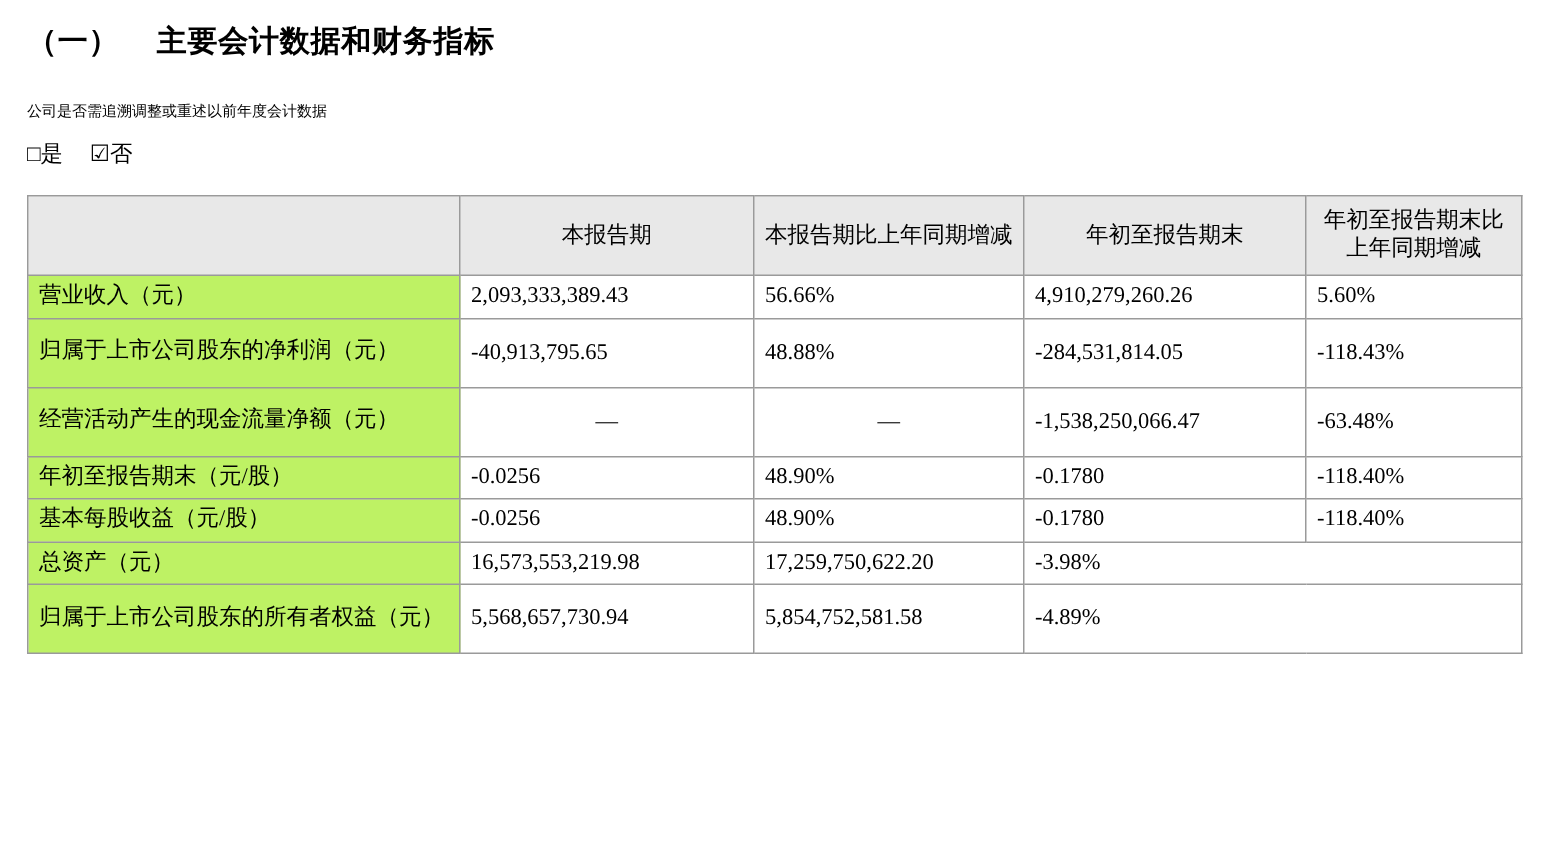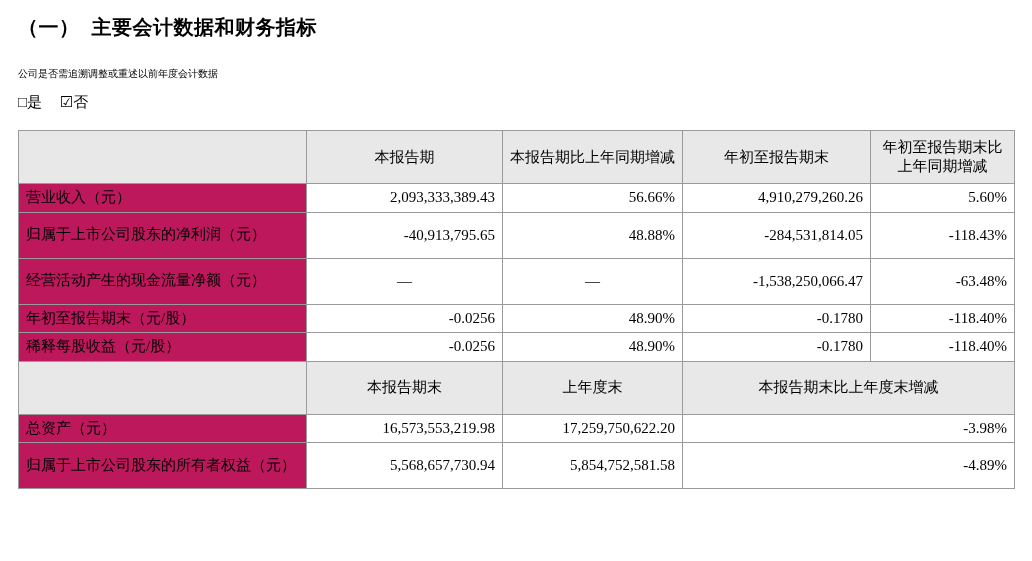--- a/index.html
+++ b/index.html
@@ -13,21 +13,21 @@
     font-family: "Liberation Serif", "DejaVu Serif", serif;
     color: #000000;
     position: relative;
     overflow: hidden;
   }
   .page {
     padding: 14px 18px 0 18px;
     box-sizing: border-box;
   }
   .heading {
-    font-family: Liberation Sans, sans-serif;
+    font-family: Liberation Mono, monospace;
     font-weight: bold;
     font-size: 20px;
     letter-spacing: 0.5px;
     margin: 0 0 26px 0;
     white-space: pre;
   }
   .para {
     font-size: 10px;
     margin: 0 0 12px 0;
   }
@@ -51,26 +51,25 @@
     vertical-align: middle;
     font-weight: normal;
   }
   .hdr {
     background: #e8e8e8;
     text-align: center;
     height: 44px;
     line-height: 1.25;
   }
   .rowlabel {
-    background: #be185d;
+    background: #bef264;
     text-align: left;
     line-height: 1.3;
   }
   .num {
-    text-align: right;
     white-space: nowrap;
     padding-right: 8px;
   }
   .dash {
     text-align: center;
   }
   .c1 { width: 288px; }
   .c2 { width: 196px; }
   .c3 { width: 180px; }
   .c4 { width: 188px; }
@@ -136,34 +135,28 @@
 
       <tr class="rowh">
         <td class="rowlabel">年初至报告期末（元/股）</td>
         <td class="num">-0.0256</td>
         <td class="num">48.90%</td>
         <td class="num">-0.1780</td>
         <td class="num">-118.40%</td>
       </tr>
 
       <tr class="rowh">
-        <td class="rowlabel">稀释每股收益（元/股）</td>
+        <td class="rowlabel">基本每股收益（元/股）</td>
         <td class="num">-0.0256</td>
         <td class="num">48.90%</td>
         <td class="num">-0.1780</td>
         <td class="num">-118.40%</td>
       </tr>
 
 
-      <tr class="rowh">
-        <td class="hdr"></td>
-        <td class="hdr">本报告期末</td>
-        <td class="hdr">上年度末</td>
-        <td class="hdr" colspan="2">本报告期末比上年度末增减</td>
-      </tr>
 
       <tr class="rowh">
         <td class="rowlabel">总资产（元）</td>
         <td class="num">16,573,553,219.98</td>
         <td class="num">17,259,750,622.20</td>
         <td class="num" colspan="2">-3.98%</td>
       </tr>
 
       <tr class="rowh2">
         <td class="rowlabel">归属于上市公司股东的所有者权益（元）</td>

